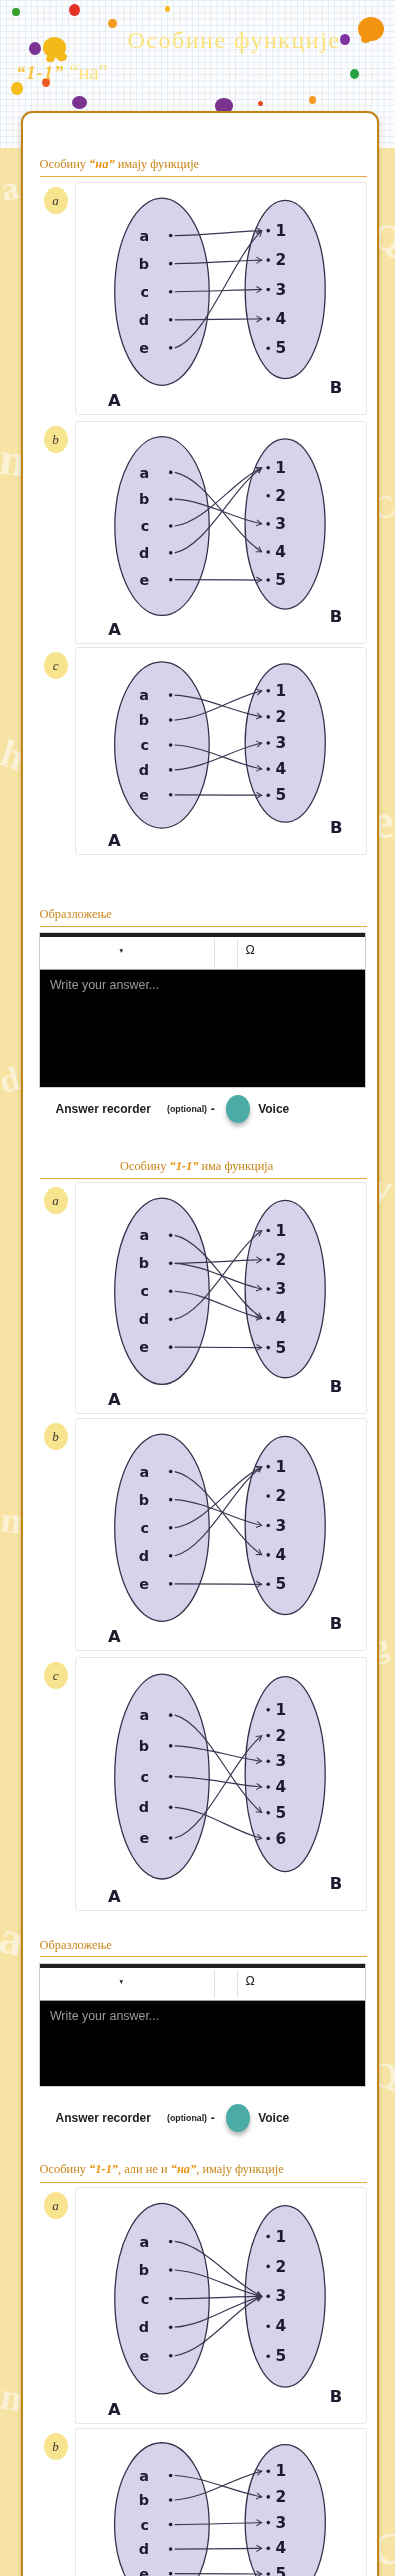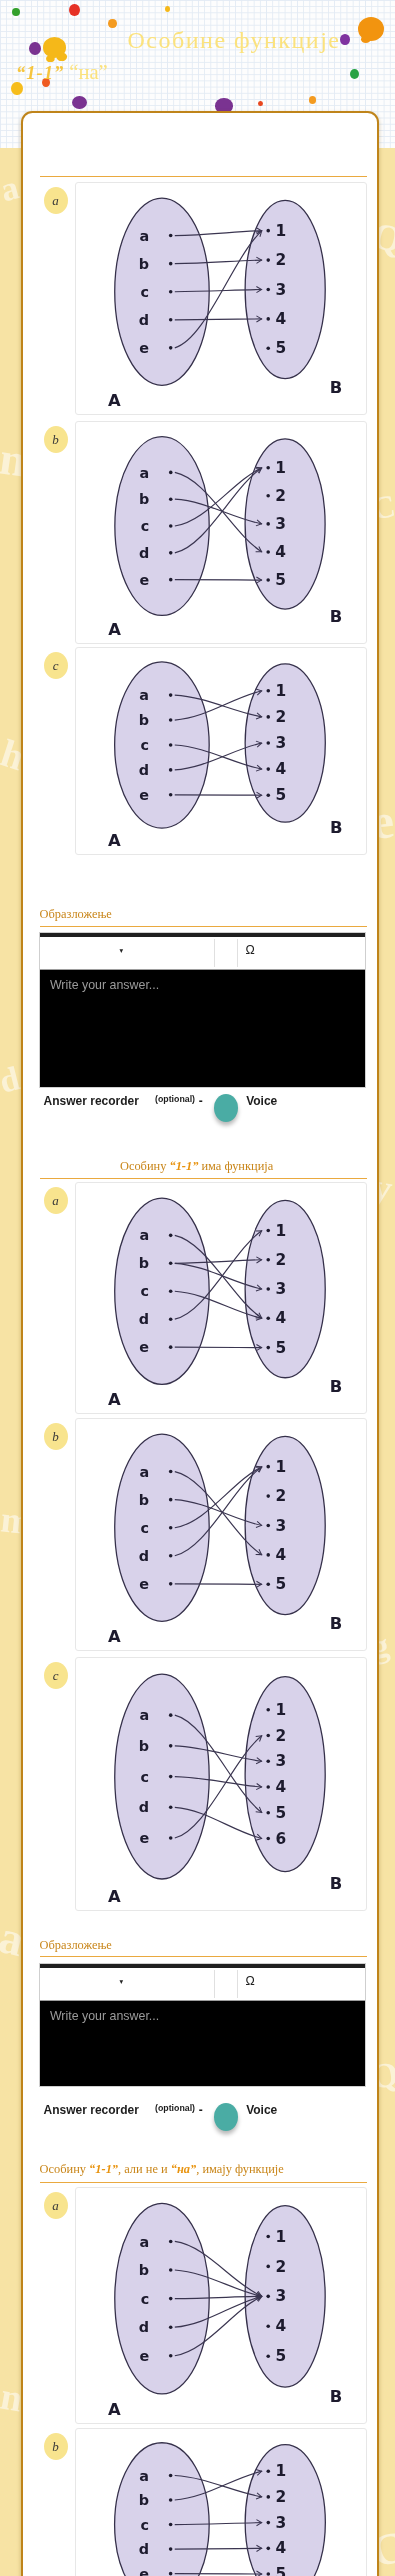--- a/index.html
+++ b/index.html
@@ -36,21 +36,21 @@
   
   .editor{position:absolute;left:16px;width:327px;background:#fff;border:0.5px solid #cfcfcf;box-sizing:border-box;}
   .ed-topbar{height:3.6px;background:#1f1f1f;}
   .ed-toolbar{position:relative;height:32px;border-bottom:0.5px solid #9d9d9d;background:#fff;}
   .ed-caret{position:absolute;left:80px;top:9.3px;font-size:7.2px;color:#222;cursor:pointer;}
   .ed-sep{position:absolute;top:2.1px;height:28px;border-left:0.5px solid #e0e0e0;}
   .ed-omega{position:absolute;left:206px;top:6.2px;font-size:12.4px;color:#222;cursor:pointer;}
   .ed-body{position:relative;background:#000000;}
   .ed-ph{position:absolute;left:10.3px;top:8.2px;font-size:12.4px;color:#9b9b9b;}
   
-  .recorder{position:absolute;left:21px;height:30px;display:flex;align-items:flex-start;}
+  .recorder{position:absolute;left:33px;height:30px;display:flex;align-items:center;}
   .rec-label{font-size:12px;font-weight:bold;color:#1d1d1d;}
   .rec-opt{font-size:8.8px;font-weight:bold;color:#1d1d1d;margin-left:16px;}
   .rec-dash{font-size:12px;font-weight:bold;color:#1d1d1d;margin-left:3.6px;}
   .rec-circle{width:24px;height:28px;border-radius:50%;background:#4aaca4;margin:0 8.2px 0 11.3px;
     box-shadow:0 3.6px 4.6px rgba(0,0,0,.28);cursor:pointer;}
   .rec-voice{font-size:12px;font-weight:bold;color:#1d1d1d;}
 </style>
 </head>
 <body>
 
@@ -89,20 +89,21 @@
     <div class="sp" style="left:309px;top:96px;width:7.2px;height:7.7px;background:#f49b20;"></div>
     <div class="sp" style="left:258px;top:101px;width:4.6px;height:5.2px;background:#e8471f;"></div>
     <div class="sp" style="left:165px;top:6.2px;width:5.2px;height:6.2px;background:#f5b819;"></div>
   </div>
 
   <div class="main-title">Особине функције</div>
   <div class="sub-title"><span class="q">“1-1”</span><span>  “на”</span></div>
 
   <div class="card">
 
+    <div class="section-title" style="top:44px;"><span>Особину </span><span class="q">“на”</span><span> имају функције</span></div>
     <div class="title-hr" style="top:63px;"></div>
 
     <div class="badge" style="top:74px;">a</div>
     <div class="opt-box" style="top:69px;height:233px;">
       <div class="diagram"><svg viewBox="0 0 540 434" width="100%" height="100%">
             <defs>
               <marker id="arw0" markerWidth="16" markerHeight="16" refX="1" refY="0" orient="auto" markerUnits="userSpaceOnUse" viewBox="-12 -8 16 16">
                 <path d="M-10,-6 L0,0 L-10,6" fill="none" stroke="#3a3550" stroke-width="2"></path>
               </marker>
             </defs>

